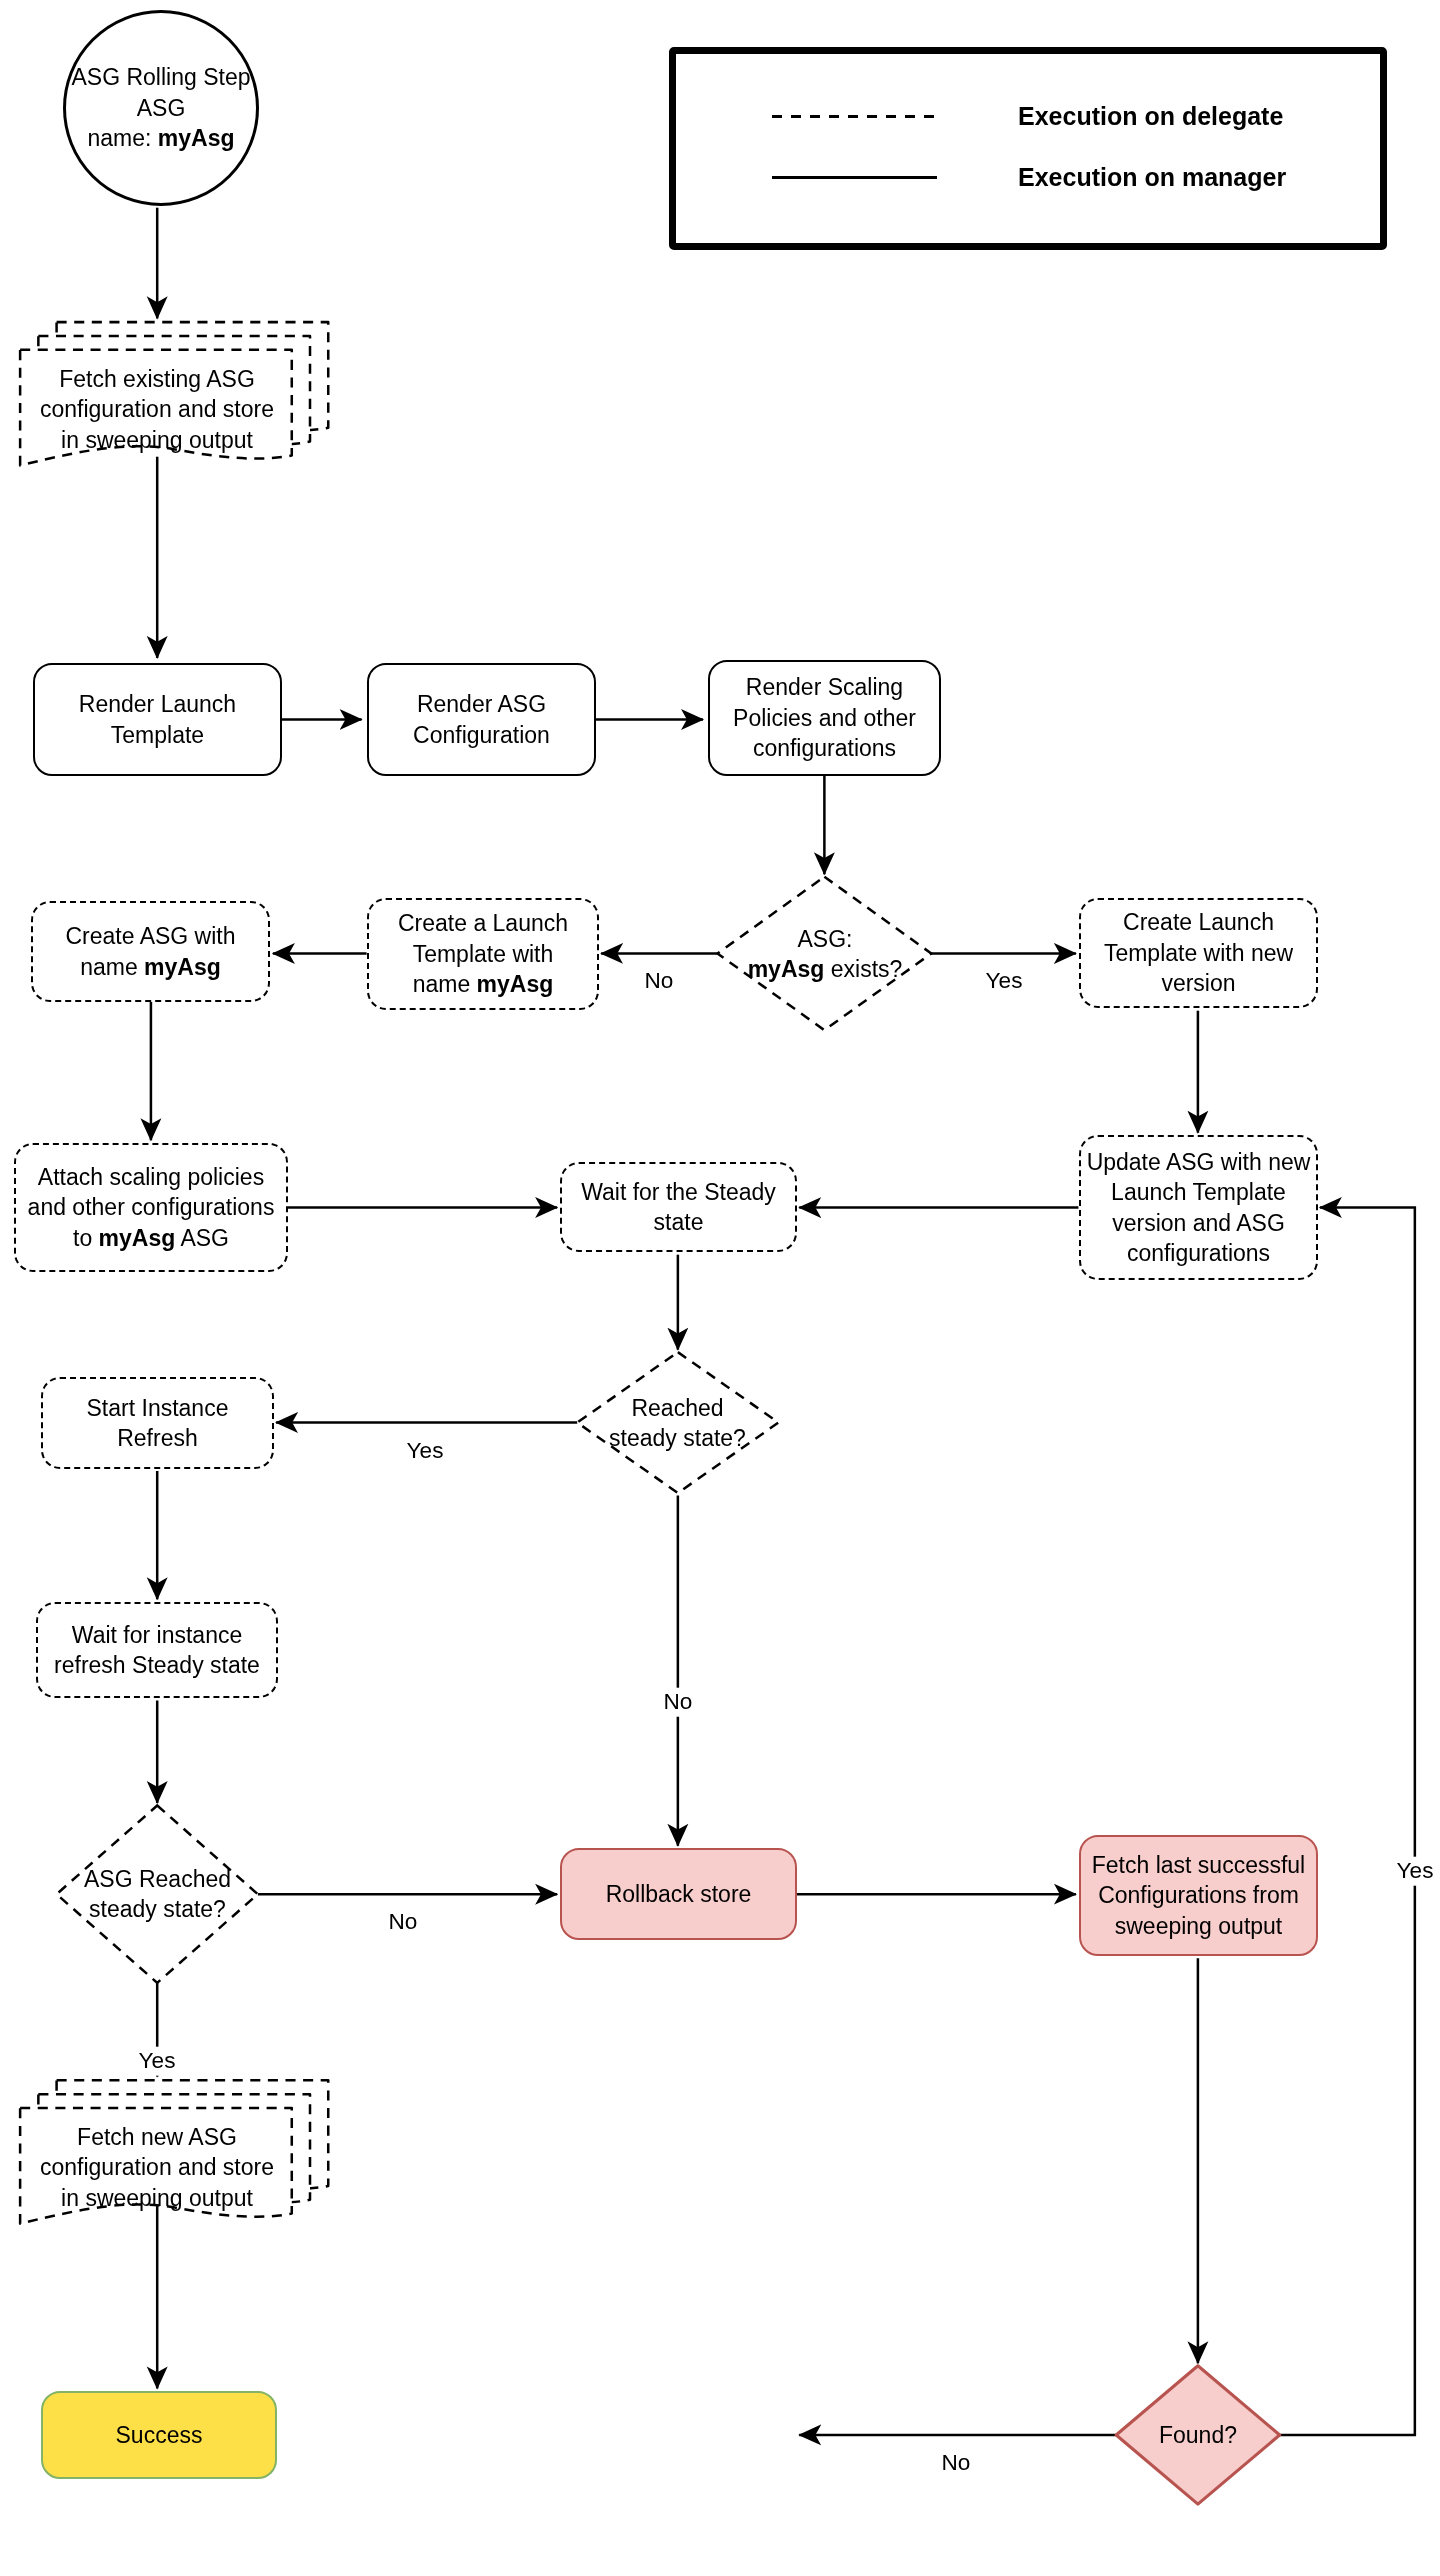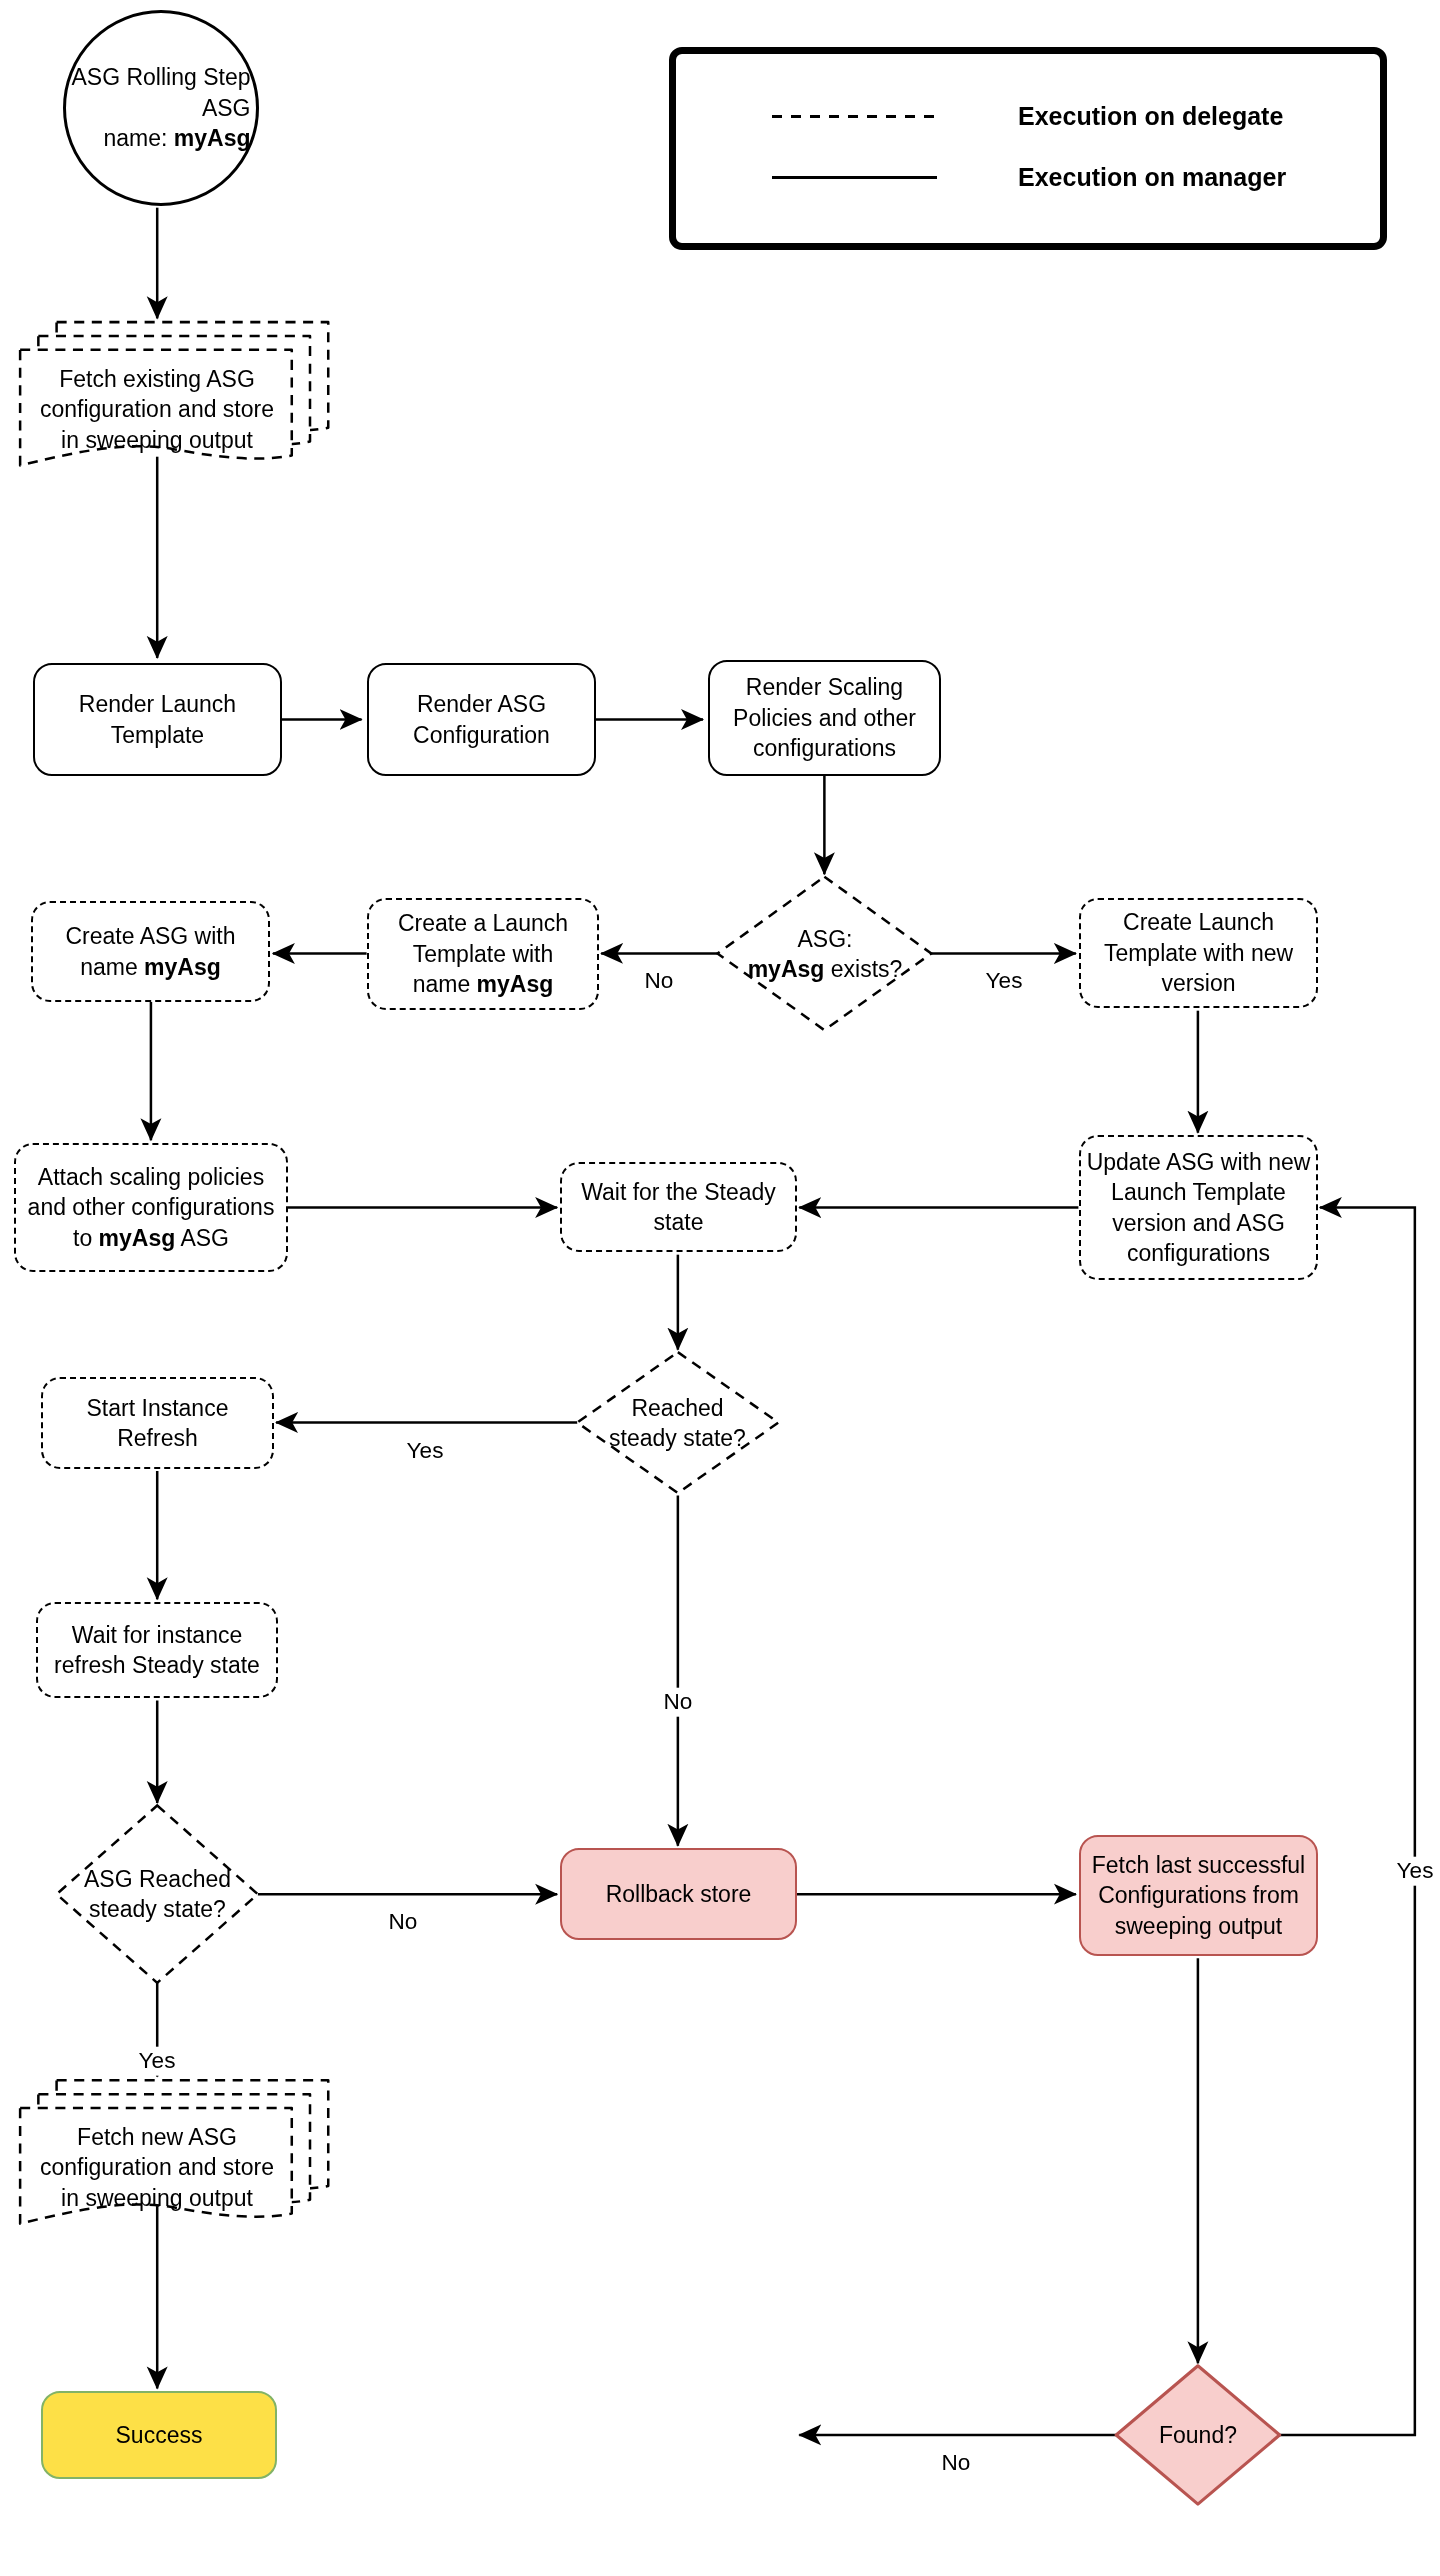--- a/index.html
+++ b/index.html
@@ -4,29 +4,29 @@
 <style>
   html,body{margin:0;padding:0;background:#fff;font-family:"Liberation Sans",sans-serif;}
   #canvas{position:relative;width:1440px;height:2576px;background:#fff;overflow:hidden;}
   #wires{position:absolute;left:0;top:0;z-index:1;}
   .node{position:absolute;display:flex;align-items:center;justify-content:center;text-align:center;
         font-size:23px;line-height:1.32;color:#000;box-sizing:border-box;z-index:2;background:#fff;}
   .box{border:2.5px solid #000;border-radius:19px;}
   .dashed{border-style:dashed;}
   .pink{background:#F8CECC;border-color:#B85450;}
   .green{background:#fde047;border-color:#82B366;}
-  .circle{border:3.1px solid #000;border-radius:50%;text-align:right;}
+  .circle{border:3.1px solid #000;border-radius:50%;}
   .dtext{position:absolute;display:flex;align-items:center;justify-content:center;text-align:center;
          font-size:23px;line-height:1.32;color:#000;z-index:3;background:transparent;}
   .elabel{position:absolute;transform:translate(-50%,-50%);background:#fff;padding:1.3px 6.3px;
           font-size:22.6px;color:#000;z-index:4;white-space:nowrap;margin-top:28px;}
   .mdoc-text{position:absolute;display:flex;align-items:center;justify-content:center;text-align:center;
              font-size:23px;line-height:1.32;z-index:3;}
   #legend{position:absolute;left:669px;top:47px;width:718px;height:203px;border:7px solid #000;
-          border-radius:13px;background:#fff;box-sizing:border-box;z-index:2;}
+          border-radius:5px;background:#fff;box-sizing:border-box;z-index:2;}
   .leg-sample{position:absolute;left:96px;width:165px;height:2.5px;}
   .leg-dashed{background:repeating-linear-gradient(90deg,#000 0 10px,transparent 10px 19px);}
   .leg-solid{background:#000;}
   .leg-label{position:absolute;left:342px;font-size:25px;font-weight:bold;color:#000;line-height:30px;white-space:nowrap;}
   b{font-weight:bold;}
 </style>
 </head>
 <body>
 
 <div id="canvas">

